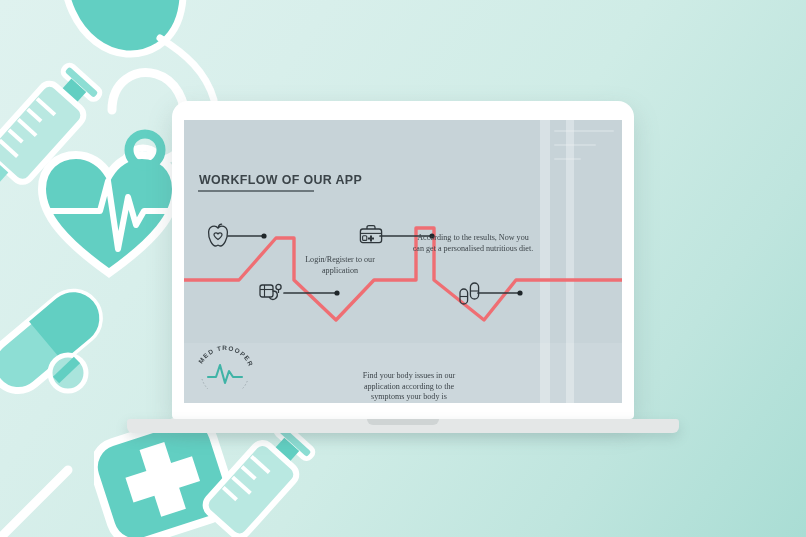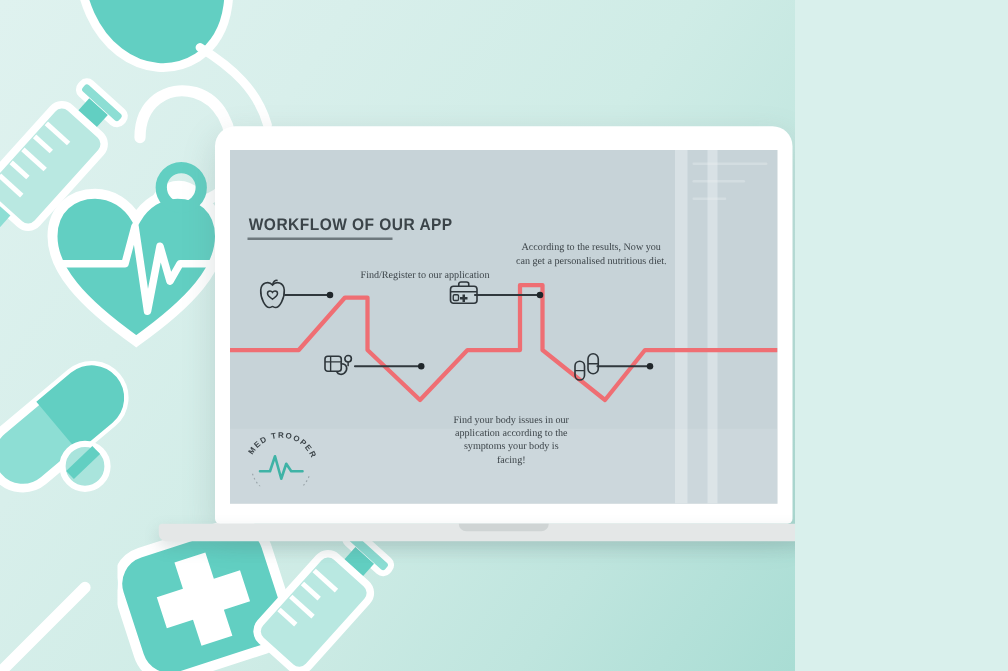--- a/index.html
+++ b/index.html
@@ -1,21 +1,21 @@
 <!DOCTYPE html>
 <html><head>
 <meta charset="utf-8">
 <style>
   html,body{margin:0;padding:0;}
   body{
     width:806px;height:537px;overflow:hidden;
     font-family:"Liberation Sans",sans-serif;
     background:#d9f0ec;
   }
-  #stage{position:relative;width:636px;height:537px;overflow:hidden;text-decoration:underline;}
+  #stage{position:relative;width:806px;height:537px;overflow:hidden;text-decoration:underline;}
 
   
   .bg{
     position:absolute;inset:0;
     background:linear-gradient(125deg,#dff2ef 0%,#d8efeb 28%,#cfece6 55%,#bfe5de 78%,#a9ddd4 100%);
   }
 
   
   .deco{position:absolute;}
 
@@ -66,21 +66,21 @@
   }
 
   
   #flowsvg{position:absolute;left:0;top:0;width:438px;height:283px;}
 
   
   .caption{
     position:absolute;
     font-family:"Liberation Serif",serif;
     font-size:8.1px;line-height:1.32;
-    color:#3c4449;text-align:center;
+    color:#3c4449;text-align:center;margin-top:40px;
   }
   .cap-login{left:104px;top:95px;width:104px;}
   .cap-diet{left:228px;top:73px;width:122px;}
   .cap-issues{left:178px;top:211px;width:94px;}
   .cap-doctor{left:294px;top:211px;width:134px;}
 
   
   .logo{position:absolute;left:10px;bottom:14px;width:62px;height:54px;}
 
   
@@ -223,21 +223,21 @@
           <rect x="4.6" y="13.8" width="4.2" height="4.6" rx="1" fill="none" stroke="#2e363b" stroke-width="1.1"></rect>
         </svg>
 
         <svg class="chart-icon" style="left:274px;top:160px;" width="24" height="26" viewBox="0 0 24 26">
           <rect x="2" y="9" width="7.6" height="15" rx="3.8" fill="none" stroke="#2e363b" stroke-width="1.3"></rect>
           <line x1="2" y1="16.5" x2="9.6" y2="16.5" stroke="#2e363b" stroke-width="1.1"></line>
           <rect x="12.4" y="3" width="8.2" height="16" rx="4.1" fill="none" stroke="#2e363b" stroke-width="1.3"></rect>
           <line x1="12.4" y1="11" x2="20.6" y2="11" stroke="#2e363b" stroke-width="1.1"></line>
         </svg>
 
-        <div class="caption cap-login">Find/Register to our application</div>
+        <div class="caption cap-login">Login/Register to our application</div>
         <div class="caption cap-diet">According to the results, Now you can get a personalised nutritious diet.</div>
         <div class="caption cap-issues">Find your body issues in our application according to the symptoms your body is facing!</div>
 
         <svg class="logo" viewBox="0 0 62 54">
           <defs>
             <path id="arcpath" d="M6 34 A26 26 0 0 1 56 34" fill="none"></path>
           </defs>
           <text font-family="Liberation Sans, sans-serif" font-size="6.4" font-weight="700" fill="#3c4449" letter-spacing="1.1">
             <textPath href="#arcpath" startOffset="8%">MED TROOPERS</textPath>
           </text>

